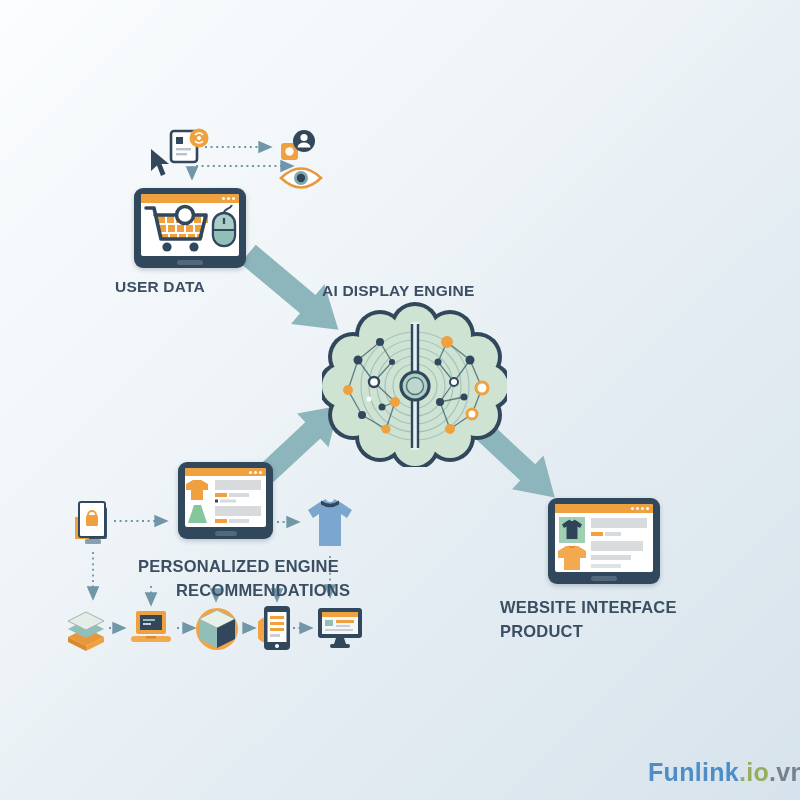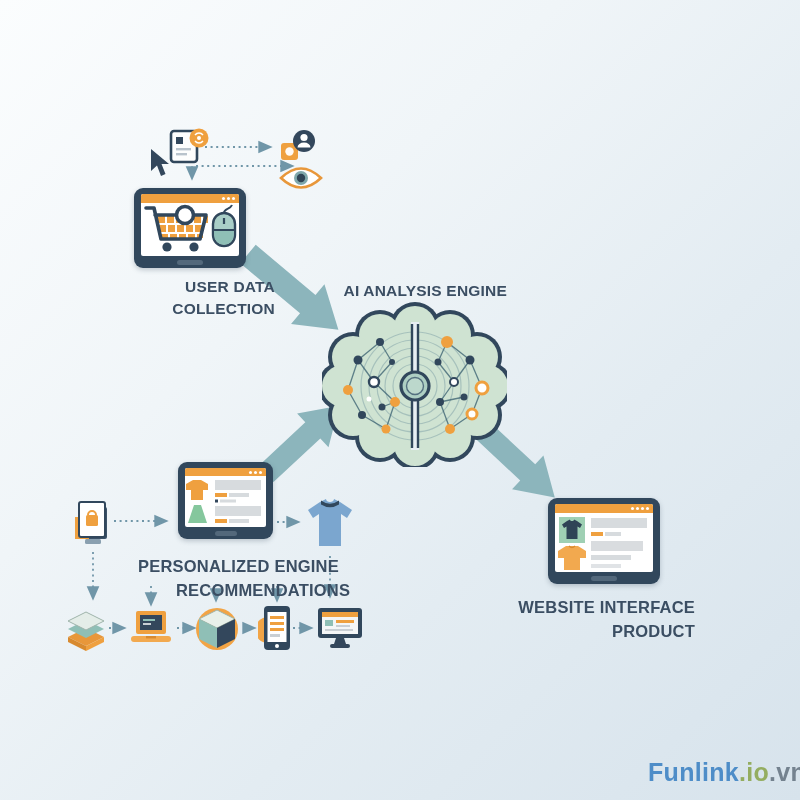--- a/index.html
+++ b/index.html
@@ -13,21 +13,21 @@
   
   .tablet{position:absolute;background:#31475c;border-radius:9px;box-shadow:0 2px 5px rgba(40,60,80,.25);}
   .tablet .screen{position:absolute;left:7px;right:7px;top:6px;bottom:12px;background:#ffffff;border-radius:2px;overflow:hidden;}
   .tablet .homebar{position:absolute;bottom:3px;left:50%;transform:translateX(-50%);width:26px;height:5px;background:#53687b;border-radius:3px;}
   .screen-header{height:9px;background:#efa03f;position:relative;}
   .screen-header .dots{position:absolute;right:4px;top:3px;display:flex;gap:2px;}
   .screen-header .dot{width:3px;height:3px;background:#fff;border-radius:50%;}
   
   .diagram-label{
     position:absolute;color:#3b4e63;font-weight:700;letter-spacing:.2px;
-    font-size:15.5px;line-height:1.45;text-align:right;
+    font-size:15.5px;line-height:1.45;text-align:left;
   }
   .diagram-label.big{font-size:16.5px;}
   .watermark{
     position:absolute;left:648px;top:758px;font-size:25px;font-weight:600;letter-spacing:.3px;
   }
 </style>
 </head>
 <body>
 
 <div class="canvas">
@@ -132,24 +132,23 @@
         <path d="M73.2,27 h19.6 v5 a9.8,9.8 0 0 1 -19.6,0 z" fill="#8fbfb6"></path>
         <line x1="72" y1="27" x2="94" y2="27" stroke="#31475c" stroke-width="2.2"></line>
         <line x1="83" y1="15" x2="83" y2="21" stroke="#31475c" stroke-width="2.2"></line>
       </svg>
     </div>
     <div class="homebar"></div>
   </div>
 
   <div class="diagram-label" style="left:115px;top:276px;width:160px;">
     <div>USER DATA</div>
-    <div>COLLECTION</div>
-  </div>
-
-  <div class="diagram-label" style="left:322px;top:280px;width:185px;">AI ANALYSIS ENGINE</div>
+  </div>
+
+  <div class="diagram-label" style="left:322px;top:280px;width:185px;">AI DISPLAY ENGINE</div>
 
   <svg class="abs" style="left:322px;top:302px;" width="185" height="165" viewBox="0 0 185 165">
     <g fill="#31475c">
       <circle cx="165" cy="84" r="25"></circle>
         <circle cx="155" cy="55" r="25"></circle>
         <circle cx="128" cy="33" r="25"></circle>
         <circle cx="93" cy="25" r="25"></circle>
         <circle cx="58" cy="33" r="25"></circle>
         <circle cx="31" cy="55" r="25"></circle>
         <circle cx="21" cy="84" r="25"></circle>

